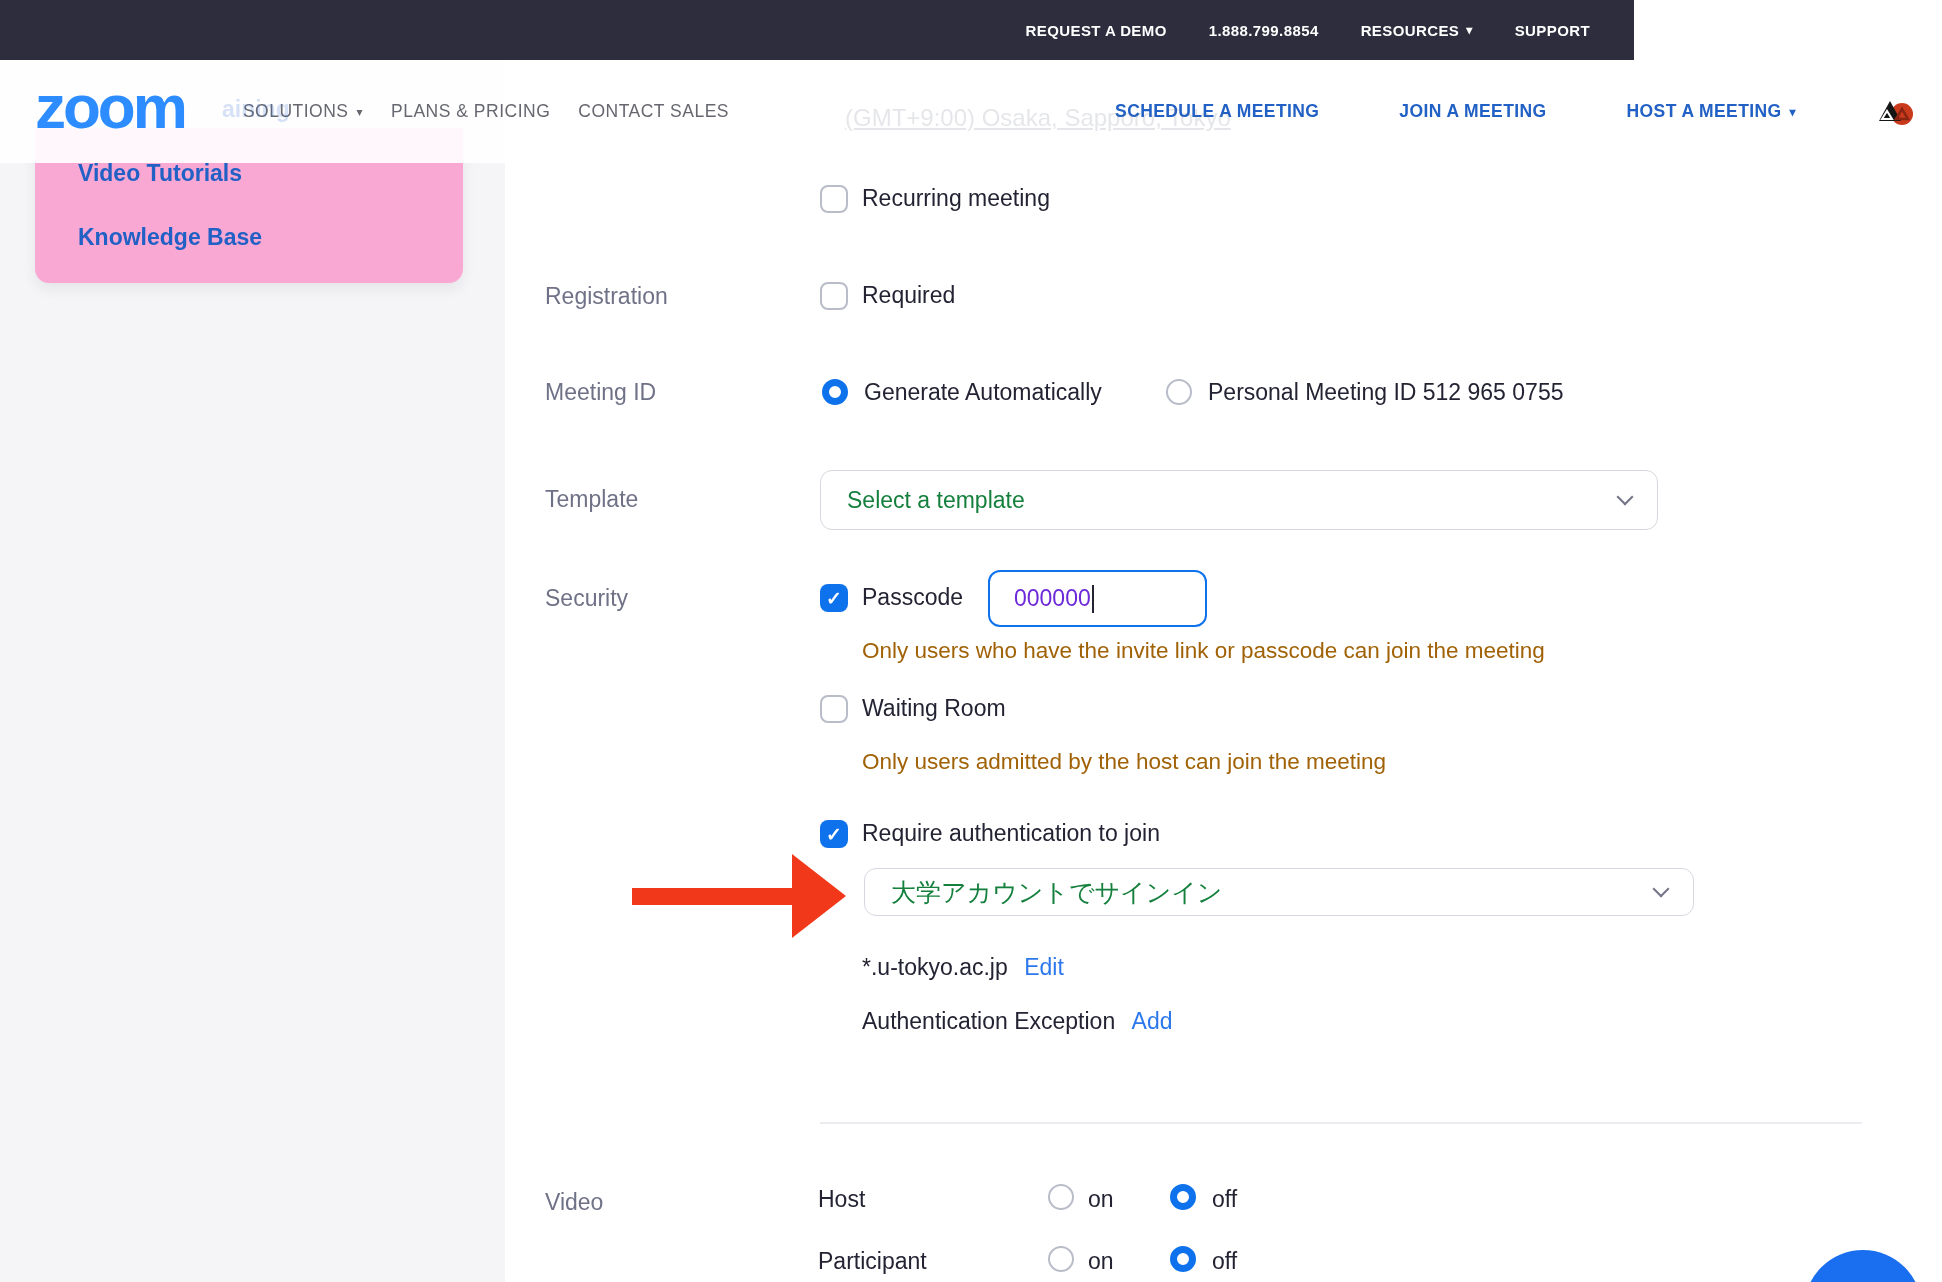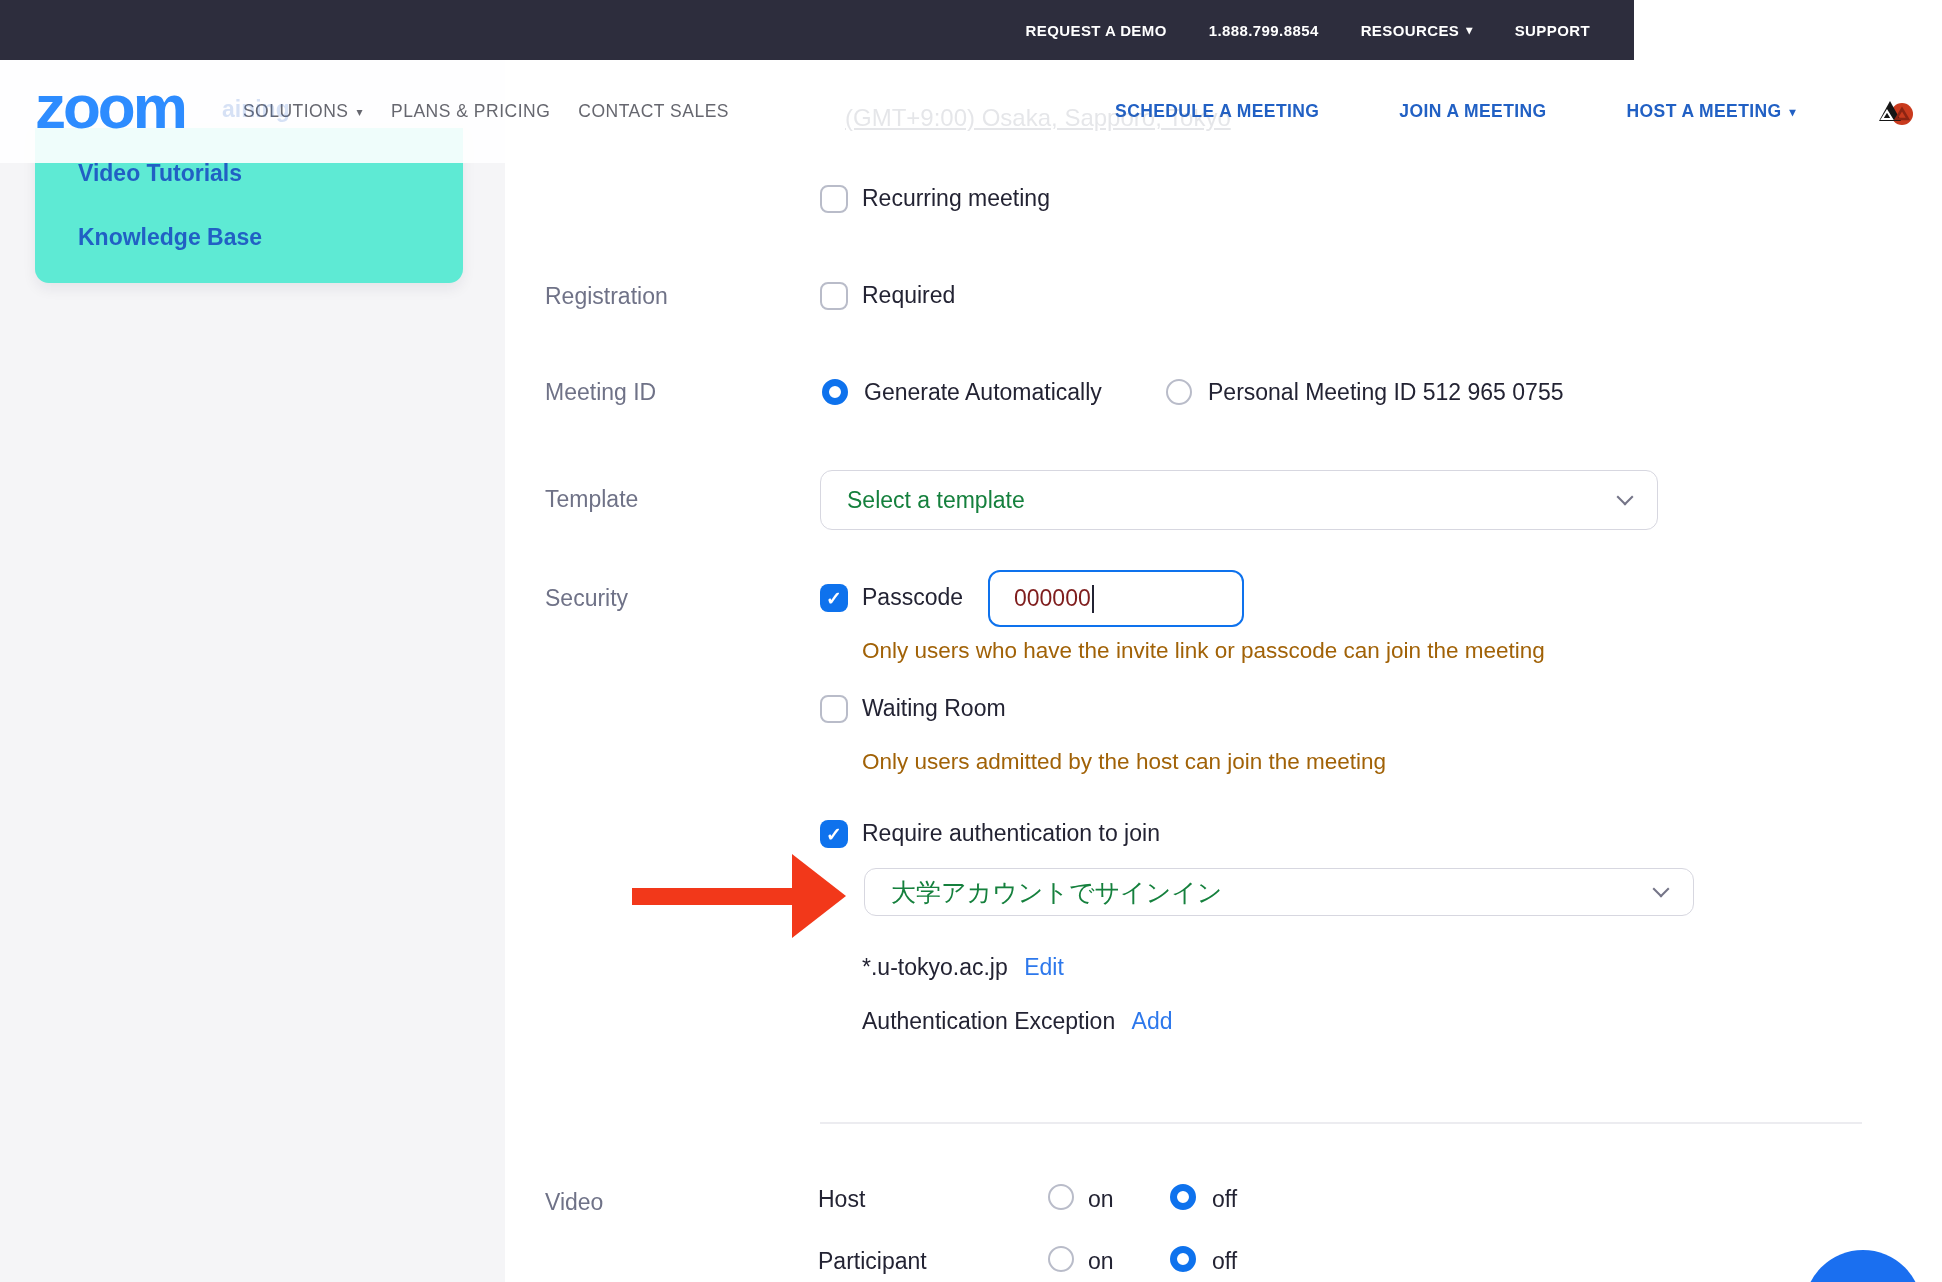--- a/index.html
+++ b/index.html
@@ -63,21 +63,21 @@
   .ghost-tz { left: 845px; top: 104px; font-size: 24px; color: rgba(110,114,135,0.18); text-decoration: underline; }
   .ghost-side { left: 222px; top: 96px; font-size: 23px; color: rgba(55,110,205,0.20); font-weight: 600; }
 
   
   .left-col {
     position: absolute; left: 0; top: 60px; width: 505px; height: 1222px;
     background: #f5f5f7; z-index: 1;
   }
   .side-card {
     position: absolute; left: 35px; top: 128px; width: 428px; height: 155px;
-    background: #5eead4; border-radius: 0 0 14px 14px;
+    background: #f9a8d4; border-radius: 0 0 14px 14px;
     box-shadow: 0 6px 14px rgba(30,30,60,0.07);
     z-index: 2;
   }
   .side-link {
     position: absolute; left: 43px; font-size: 23px; font-weight: 600;
     color: #2160c4; cursor: pointer; white-space: nowrap;
   }
   .side-link.l1 { top: 32px; }
   .side-link.l2 { top: 96px; }
 
@@ -113,24 +113,24 @@
   }
   .select-box .sel-text { font-size: 23px; color: #15803d; padding-left: 26px; white-space: nowrap; }
   .chev {
     position: absolute; right: 26px; top: 50%;
     width: 12px; height: 12px; margin-top: -9px;
     border-right: 2px solid #747487; border-bottom: 2px solid #747487;
     transform: rotate(45deg);
   }
 
   .passcode-input {
-    position: absolute; left: 988px; top: 570px; width: 256px; height: 57px;
+    position: absolute; left: 988px; top: 570px; width: 219px; height: 57px;
     background: #ffffff; border: 2px solid #0e72ed; border-radius: 12px;
     display: flex; align-items: center; padding-left: 24px;
-    font-size: 23px; color: #7f1d1d; cursor: text;
+    font-size: 23px; color: #6d28d9; cursor: text;
   }
   .caret-bar { display: inline-block; width: 2px; height: 28px; background: #232333; margin-left: 1px; }
 
   .link-blue { color: #2d78ec; cursor: pointer; text-decoration: none; font-size: 23px; }
 
   .divider {
     position: absolute; left: 820px; top: 1122px; width: 1042px; height: 2px;
     background: #ececf0;
   }
 

